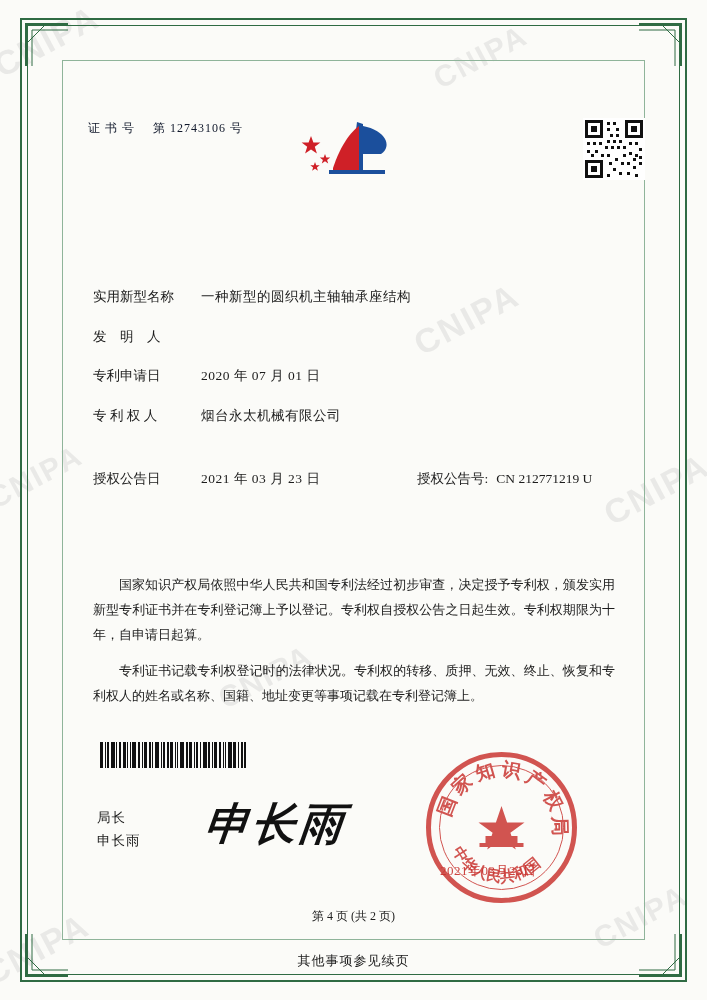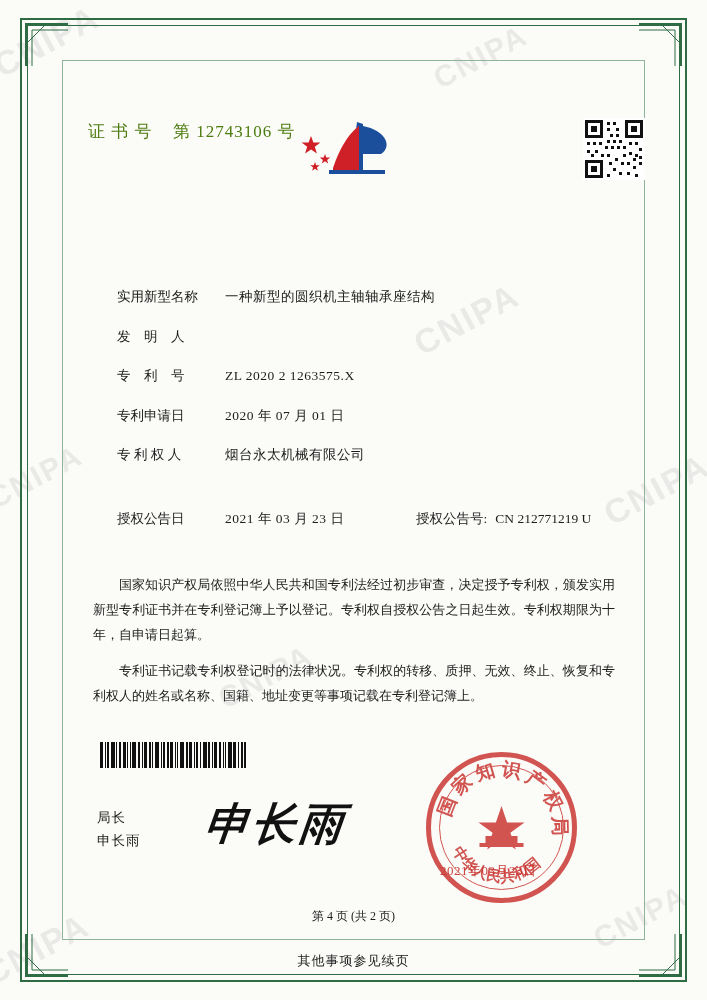--- a/index.html
+++ b/index.html
@@ -74,22 +74,22 @@
 
   .content {
     position: absolute;
     inset: 0;
     z-index: 4;
   }
 
   .cert-no {
     position: absolute;
     left: 88px; top: 120px;
-    font-size: 17px;
-    color: #4d7c0f;
+    font-size: 12px;
+    color: #0f172a;
     letter-spacing: 1px;
   }
 
   
   .logo {
     position: absolute;
     left: 50%;
     top: 118px;
     transform: translateX(-50%);
     width: 130px;
@@ -125,29 +125,28 @@
   }
   .frow {
     display: flex;
     align-items: baseline;
     margin-bottom: 21.5px;
   }
   .flabel {
     width: 108px;
     flex: 0 0 108px;
     letter-spacing: 0px;
-    margin-left: 24px;
   }
   .fvalue {
     flex: 1 1 auto;
     letter-spacing: 0.5px;
   }
   .frow.dual .fvalue { flex: 0 0 auto; min-width: 180px; margin-top: 24px; }
   .frow.dual .flabel2 {
-    margin-left: 11px;
+    margin-left: 36px;
     margin-right: 8px;
   }
 
   .para {
     position: absolute;
     left: 93px;
     width: 522px;
     font-size: 13px;
     line-height: 25px;
     color: #1c1c1c;
@@ -365,24 +364,20 @@
 
       <div class="frow">
         <div class="flabel">实用新型名称</div>
         <div class="fvalue">一种新型的圆织机主轴轴承座结构</div>
       </div>
 
       <div class="frow">
         <div class="flabel">发　明　人</div>
       </div>
 
-      <div class="frow">
-        <div class="flabel">专　利　号</div>
-        <div class="fvalue">ZL 2020 2 1263575.X</div>
-      </div>
 
       <div class="frow">
         <div class="flabel">专利申请日</div>
         <div class="fvalue">2020 年 07 月 01 日</div>
       </div>
 
       <div class="frow">
         <div class="flabel">专 利 权 人</div>
         <div class="fvalue">烟台永太机械有限公司</div>
       </div>

